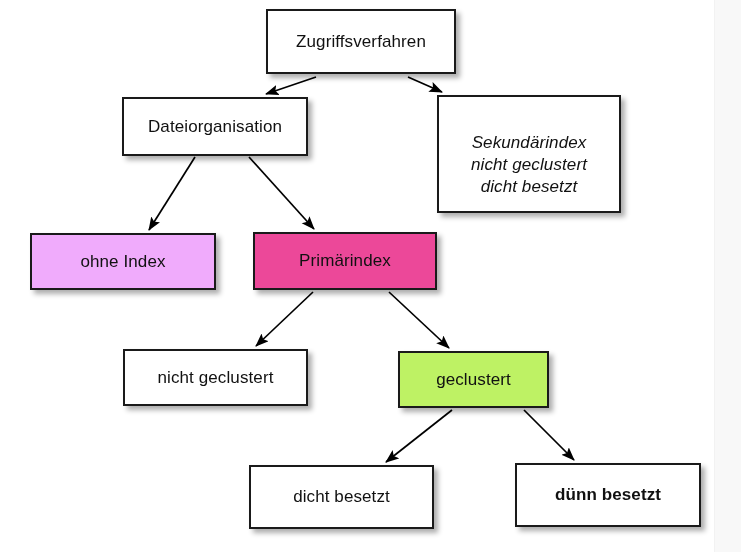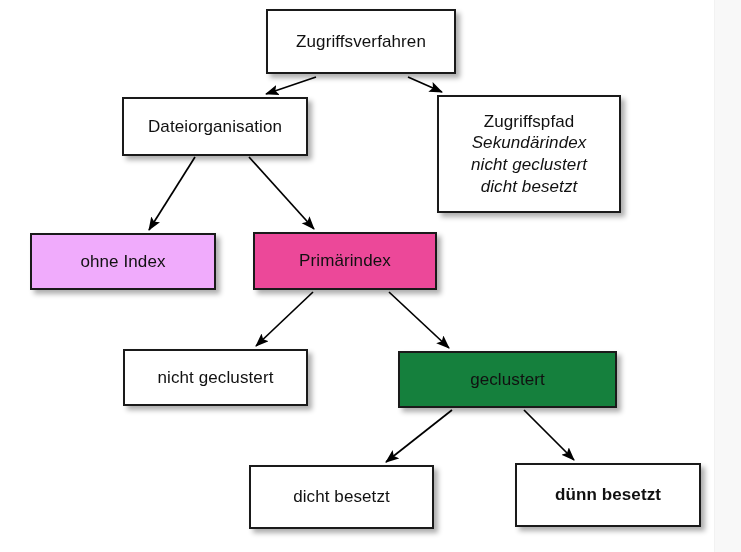--- a/index.html
+++ b/index.html
@@ -82,35 +82,35 @@
         <line x1="452" y1="410" x2="386" y2="462" stroke="#000000" stroke-width="1.7" marker-end="url(#arrowhead)"></line>
         <line x1="524" y1="410" x2="574" y2="460" stroke="#000000" stroke-width="1.7" marker-end="url(#arrowhead)"></line>
       </g>
   </svg>
 
   <div id="nodes-layer">
       <div class="node" style="left: 266px; top: 9px; width: 190px; height: 65px; border-color: rgb(26, 26, 26); background: rgb(255, 255, 255); color: rgb(17, 17, 17); justify-content: flex-end;">
         <span class="label-stack"><span class="line-plain">Zugriffsverfahren</span></span>
       </div>
       <div class="node" style="left: 437px; top: 95px; width: 184px; height: 118px; border-color: rgb(26, 26, 26); background: rgb(255, 255, 255); color: rgb(17, 17, 17);">
-        <span class="label-stack"><span class="line-plain">Zugriffspfad</span><br><span class="line-italic">Sekundärindex</span><br><span class="line-italic">nicht geclustert</span><br><span class="line-italic">dicht besetzt</span></span>
+        <span class="label-stack"><br><span class="line-italic">Sekundärindex</span><br><span class="line-italic">nicht geclustert</span><br><span class="line-italic">dicht besetzt</span></span>
       </div>
       <div class="node" style="left: 122px; top: 97px; width: 186px; height: 59px; border-color: rgb(26, 26, 26); background: rgb(255, 255, 255); color: rgb(17, 17, 17);">
         <span class="label-stack"><span class="line-plain">Dateiorganisation</span></span>
       </div>
       <div class="node" style="left: 30px; top: 233px; width: 186px; height: 57px; border-color: rgb(26, 26, 26); background: #f0abfc; color: rgb(17, 17, 17);">
         <span class="label-stack"><span class="line-plain">ohne Index</span></span>
       </div>
       <div class="node" style="left: 253px; top: 232px; width: 184px; height: 58px; border-color: rgb(26, 26, 26); background: #ec4899; color: rgb(17, 17, 17);">
         <span class="label-stack"><span class="line-plain">Primärindex</span></span>
       </div>
       <div class="node" style="left: 123px; top: 349px; width: 185px; height: 57px; border-color: rgb(26, 26, 26); background: rgb(255, 255, 255); color: rgb(17, 17, 17);">
         <span class="label-stack"><span class="line-plain">nicht geclustert</span></span>
       </div>
-      <div class="node" style="left: 398px; top: 351px; width: 219px; height: 57px; border-color: rgb(26, 26, 26); background: #15803d; color: rgb(17, 17, 17);">
+      <div class="node" style="left: 398px; top: 351px; width: 151px; height: 57px; border-color: rgb(26, 26, 26); background: #bef264; color: rgb(17, 17, 17);">
         <span class="label-stack"><span class="line-plain">geclustert</span></span>
       </div>
       <div class="node" style="left: 249px; top: 465px; width: 185px; height: 64px; border-color: rgb(26, 26, 26); background: rgb(255, 255, 255); color: rgb(17, 17, 17);">
         <span class="label-stack"><span class="line-plain">dicht besetzt</span></span>
       </div>
       <div class="node" style="left: 515px; top: 463px; width: 186px; height: 64px; border-color: rgb(26, 26, 26); background: rgb(255, 255, 255); color: rgb(17, 17, 17); font-weight: bold;">
         <span class="label-stack"><span class="line-plain">dünn besetzt</span></span>
       </div>
     </div>
 

